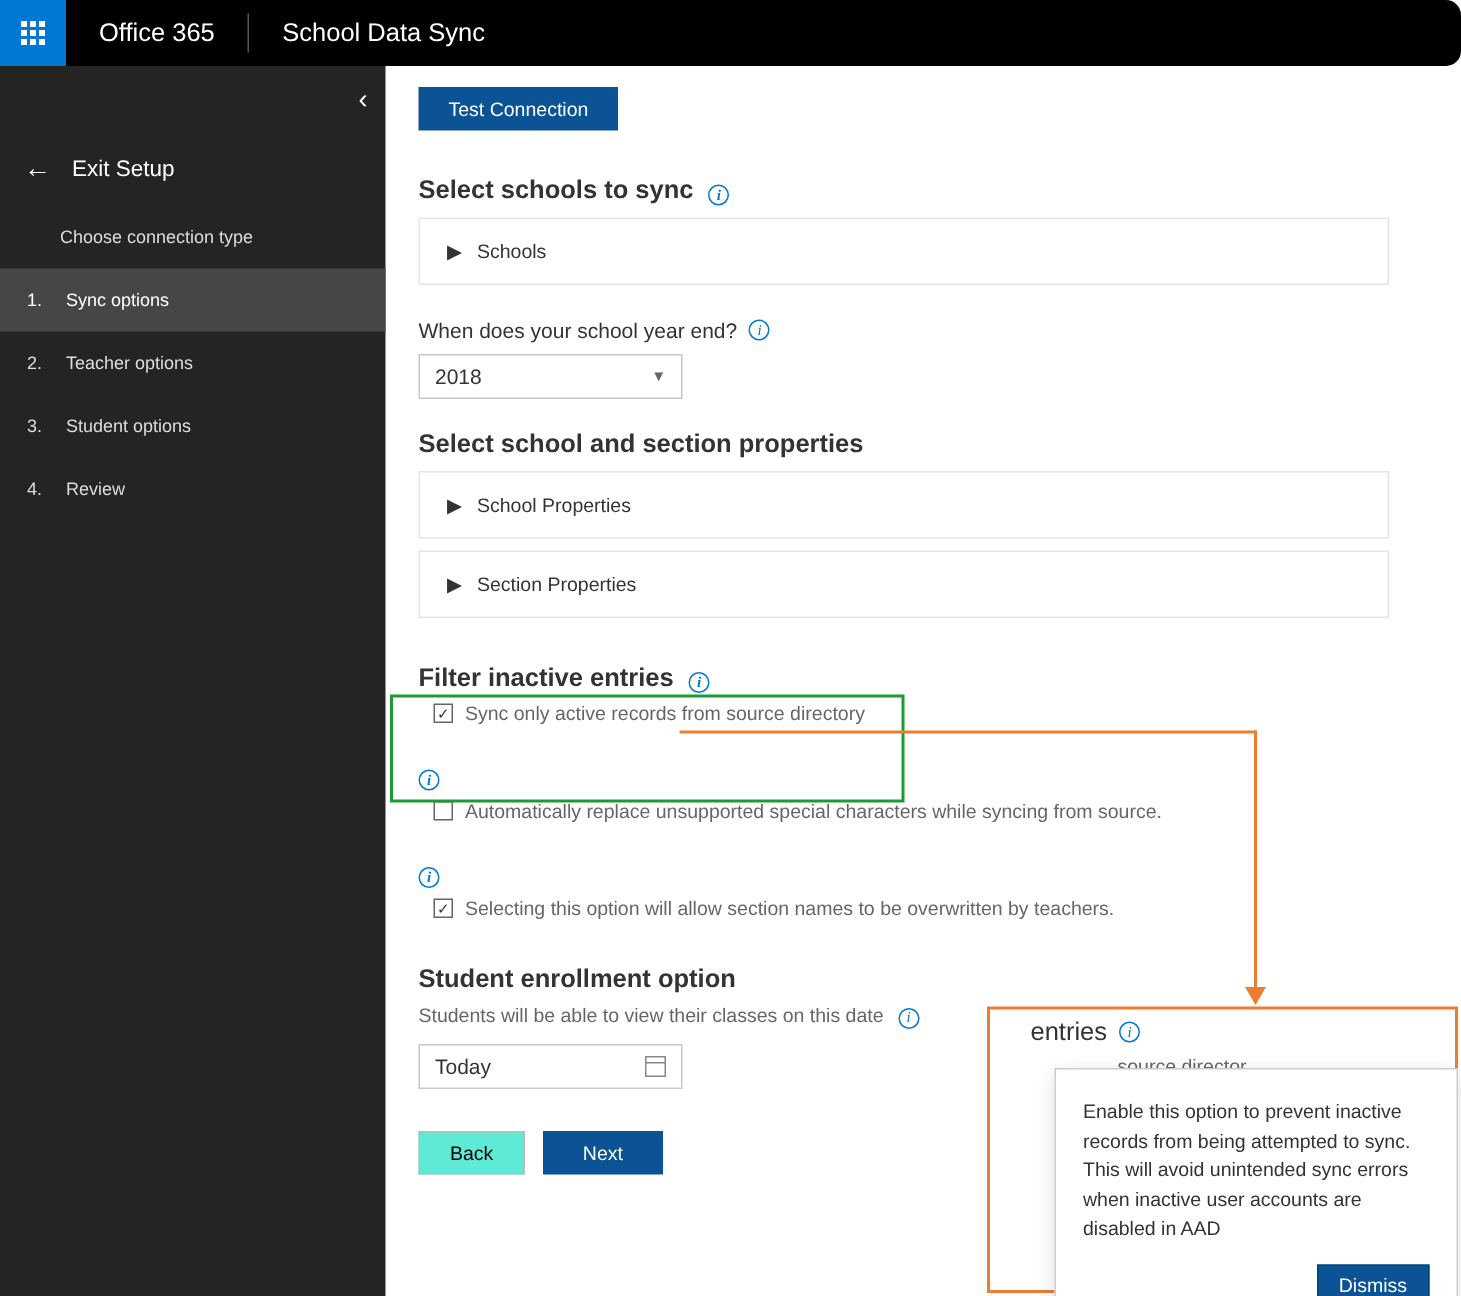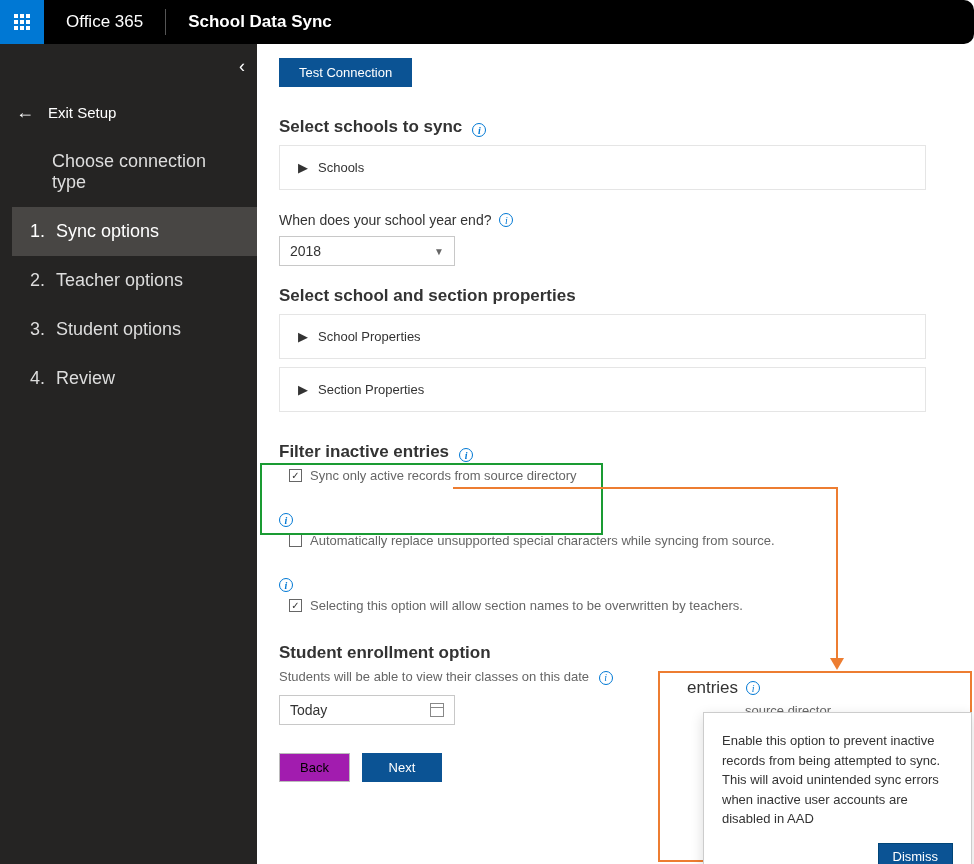--- a/index.html
+++ b/index.html
@@ -31,21 +31,21 @@
   }
   .waffle-grid {
     display: grid;
     grid-template-columns: repeat(3, 4px);
     grid-template-rows: repeat(3, 4px);
     gap: 2px;
   }
   .waffle-grid span { background: #fff; width: 4px; height: 4px; }
   .office365 { padding: 0 22px; font-size: 17px; font-weight: 300; }
   .divider { width: 1px; height: 26px; background: #555; }
-  .app-title { padding: 0 22px; font-size: 17px; font-weight: 700; text-align: right; }
+  .app-title { padding: 0 22px; font-size: 17px; font-weight: 400; text-align: right; }
   .sidebar {
     position: absolute;
     top: 44px; left: 0;
     width: 257px;
     height: 820px;
     background: #252423;
     color: #fff;
   }
   .sidebar-back {
     height: 44px;
@@ -61,24 +61,23 @@
   .exit-setup {
     display: flex;
     align-items: center;
     padding: 14px 16px;
     gap: 14px;
     font-size: 15px;
   }
   .arrow-left { font-size: 18px; }
   .nav-item {
     padding: 14px 16px 14px 40px;
-    font-size: 18px;
+    font-size: 12px;
     color: #ddd;
     cursor: pointer;
-    margin-left: 12px;
   }
   .nav-item.step { display: flex; gap: 10px; padding-left: 18px; }
   .nav-item.active { background: #484644; color: #fff; }
   .step-num { width: 16px; }
   .main {
     position: absolute;
     top: 44px;
     left: 257px;
     right: 0;
     height: 820px;
@@ -88,21 +87,21 @@
   .btn-primary {
     background: #0b5394;
     color: #fff;
     border: none;
     padding: 7px 20px;
     font-size: 13px;
     cursor: pointer;
   }
   .btn-primary.next { background: #0b5394; min-width: 80px; }
   .btn-secondary {
-    background: #a21caf;
+    background: #5eead4;
     border: 1px solid #bbb;
     padding: 6px 20px;
     font-size: 13px;
     cursor: pointer;
   }
   .alert-success {
     background: #dff6dd;
     color: #107c10;
     padding: 14px 16px;
     margin-top: 26px;

